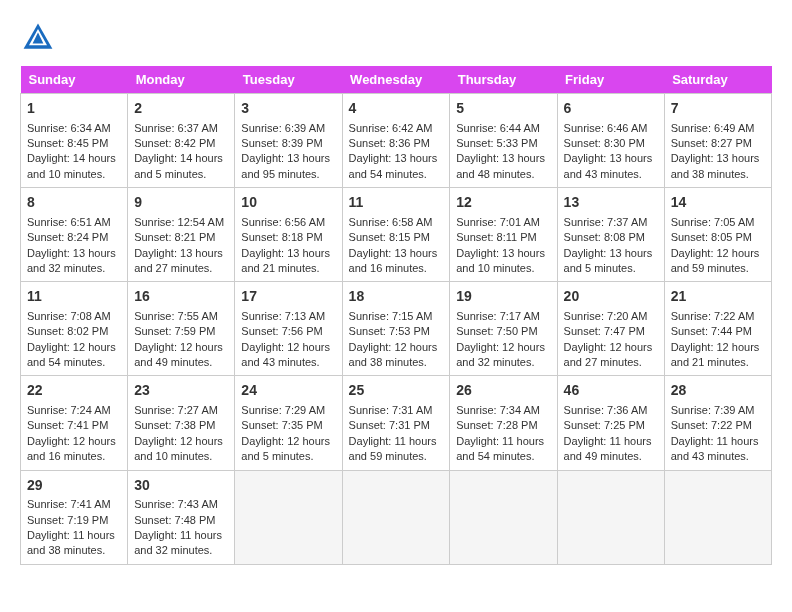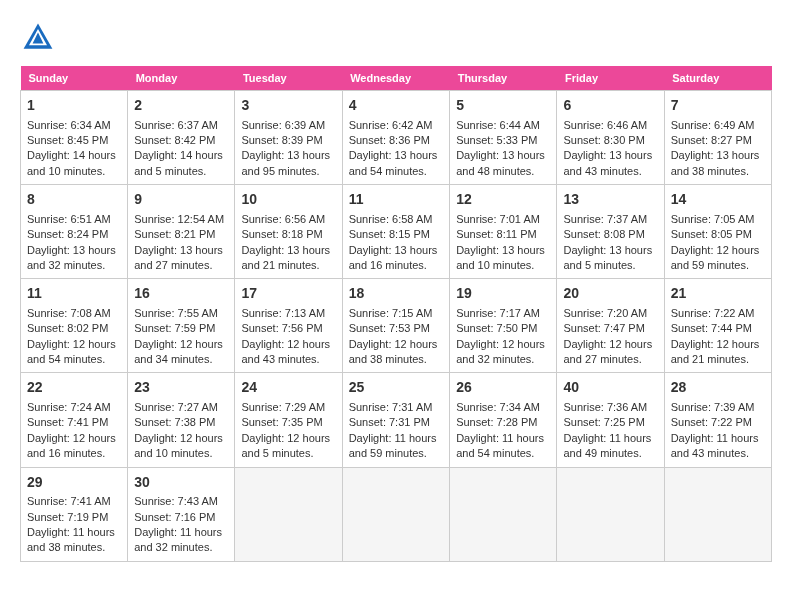--- a/index.html
+++ b/index.html
@@ -45,25 +45,25 @@
     .location {
       font-size: 16px;
       color: #555;
     }
     table {
       width: 100%;
       border-collapse: collapse;
       font-size: 11px;
     }
     thead tr th {
-      background-color: #ec4899;
+      background-color: #d946ef;
       color: #fff;
       text-align: left;
       padding: 6px 8px;
-      font-size: 11px;
+      font-size: 13px;
       font-weight: bold;
       margin-left: 36px;
     }
     tbody tr td {
       border: 1px solid #ccc;
       vertical-align: top;
       padding: 5px 6px;
       width: 108px;
       min-height: 80px;
       color: #333;
@@ -127,39 +127,39 @@
         <td><span class="day-num">8</span><span>Sunrise: 6:51 AM</span><br><span>Sunset: 8:24 PM</span><br><span>Daylight: 13 hours and 32 minutes.</span></td>
         <td><span class="day-num">9</span><span>Sunrise: 12:54 AM</span><br><span>Sunset: 8:21 PM</span><br><span>Daylight: 13 hours and 27 minutes.</span></td>
         <td><span class="day-num">10</span><span>Sunrise: 6:56 AM</span><br><span>Sunset: 8:18 PM</span><br><span>Daylight: 13 hours and 21 minutes.</span></td>
         <td><span class="day-num">11</span><span>Sunrise: 6:58 AM</span><br><span>Sunset: 8:15 PM</span><br><span>Daylight: 13 hours and 16 minutes.</span></td>
         <td><span class="day-num">12</span><span>Sunrise: 7:01 AM</span><br><span>Sunset: 8:11 PM</span><br><span>Daylight: 13 hours and 10 minutes.</span></td>
         <td><span class="day-num">13</span><span>Sunrise: 7:37 AM</span><br><span>Sunset: 8:08 PM</span><br><span>Daylight: 13 hours and 5 minutes.</span></td>
         <td><span class="day-num">14</span><span>Sunrise: 7:05 AM</span><br><span>Sunset: 8:05 PM</span><br><span>Daylight: 12 hours and 59 minutes.</span></td>
       </tr>
       <tr>
         <td><span class="day-num">11</span><span>Sunrise: 7:08 AM</span><br><span>Sunset: 8:02 PM</span><br><span>Daylight: 12 hours and 54 minutes.</span></td>
-        <td><span class="day-num">16</span><span>Sunrise: 7:55 AM</span><br><span>Sunset: 7:59 PM</span><br><span>Daylight: 12 hours and 34 minutes.</span></td>
+        <td><span class="day-num">16</span><span>Sunrise: 7:55 AM</span><br><span>Sunset: 7:59 PM</span><br><span>Daylight: 12 hours and 49 minutes.</span></td>
         <td><span class="day-num">17</span><span>Sunrise: 7:13 AM</span><br><span>Sunset: 7:56 PM</span><br><span>Daylight: 12 hours and 43 minutes.</span></td>
         <td><span class="day-num">18</span><span>Sunrise: 7:15 AM</span><br><span>Sunset: 7:53 PM</span><br><span>Daylight: 12 hours and 38 minutes.</span></td>
         <td><span class="day-num">19</span><span>Sunrise: 7:17 AM</span><br><span>Sunset: 7:50 PM</span><br><span>Daylight: 12 hours and 32 minutes.</span></td>
         <td><span class="day-num">20</span><span>Sunrise: 7:20 AM</span><br><span>Sunset: 7:47 PM</span><br><span>Daylight: 12 hours and 27 minutes.</span></td>
         <td><span class="day-num">21</span><span>Sunrise: 7:22 AM</span><br><span>Sunset: 7:44 PM</span><br><span>Daylight: 12 hours and 21 minutes.</span></td>
       </tr>
       <tr>
         <td><span class="day-num">22</span><span>Sunrise: 7:24 AM</span><br><span>Sunset: 7:41 PM</span><br><span>Daylight: 12 hours and 16 minutes.</span></td>
         <td><span class="day-num">23</span><span>Sunrise: 7:27 AM</span><br><span>Sunset: 7:38 PM</span><br><span>Daylight: 12 hours and 10 minutes.</span></td>
         <td><span class="day-num">24</span><span>Sunrise: 7:29 AM</span><br><span>Sunset: 7:35 PM</span><br><span>Daylight: 12 hours and 5 minutes.</span></td>
         <td><span class="day-num">25</span><span>Sunrise: 7:31 AM</span><br><span>Sunset: 7:31 PM</span><br><span>Daylight: 11 hours and 59 minutes.</span></td>
         <td><span class="day-num">26</span><span>Sunrise: 7:34 AM</span><br><span>Sunset: 7:28 PM</span><br><span>Daylight: 11 hours and 54 minutes.</span></td>
-        <td><span class="day-num">40</span><span>Sunrise: 7:36 AM</span><br><span>Sunset: 7:25 PM</span><br><span>Daylight: 11 hours and 49 minutes.</span></td>
+        <td><span class="day-num">46</span><span>Sunrise: 7:36 AM</span><br><span>Sunset: 7:25 PM</span><br><span>Daylight: 11 hours and 49 minutes.</span></td>
         <td><span class="day-num">28</span><span>Sunrise: 7:39 AM</span><br><span>Sunset: 7:22 PM</span><br><span>Daylight: 11 hours and 43 minutes.</span></td>
       </tr>
       <tr>
         <td><span class="day-num">29</span><span>Sunrise: 7:41 AM</span><br><span>Sunset: 7:19 PM</span><br><span>Daylight: 11 hours and 38 minutes.</span></td>
-        <td><span class="day-num">30</span><span>Sunrise: 7:43 AM</span><br><span>Sunset: 7:16 PM</span><br><span>Daylight: 11 hours and 32 minutes.</span></td>
+        <td><span class="day-num">30</span><span>Sunrise: 7:43 AM</span><br><span>Sunset: 7:48 PM</span><br><span>Daylight: 11 hours and 32 minutes.</span></td>
         <td class="empty"></td>
         <td class="empty"></td>
         <td class="empty"></td>
         <td class="empty"></td>
         <td class="empty"></td>
       </tr>
     </tbody>
 </table>
 
 </body></html>

